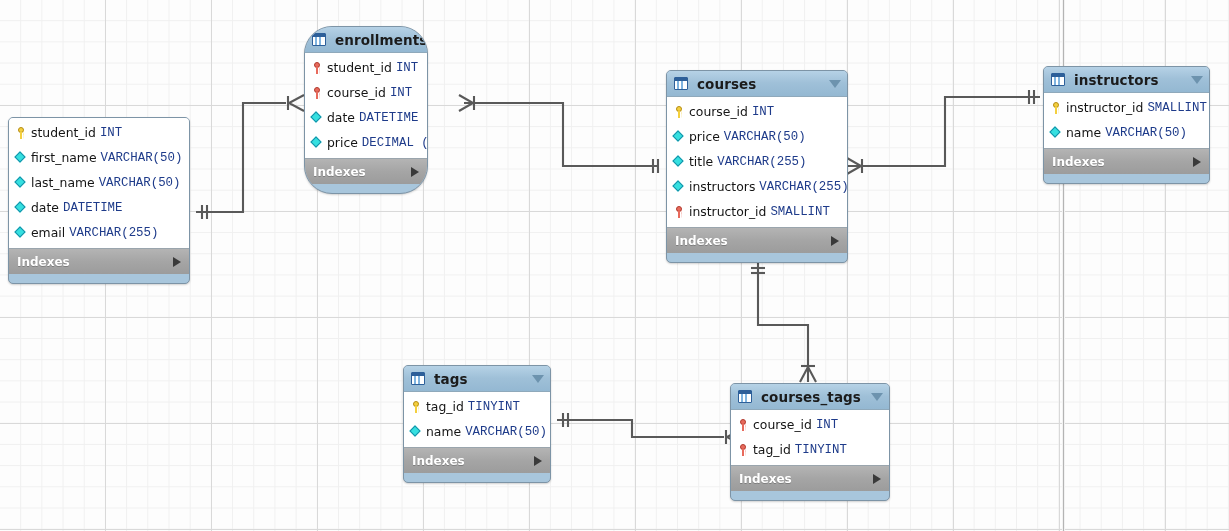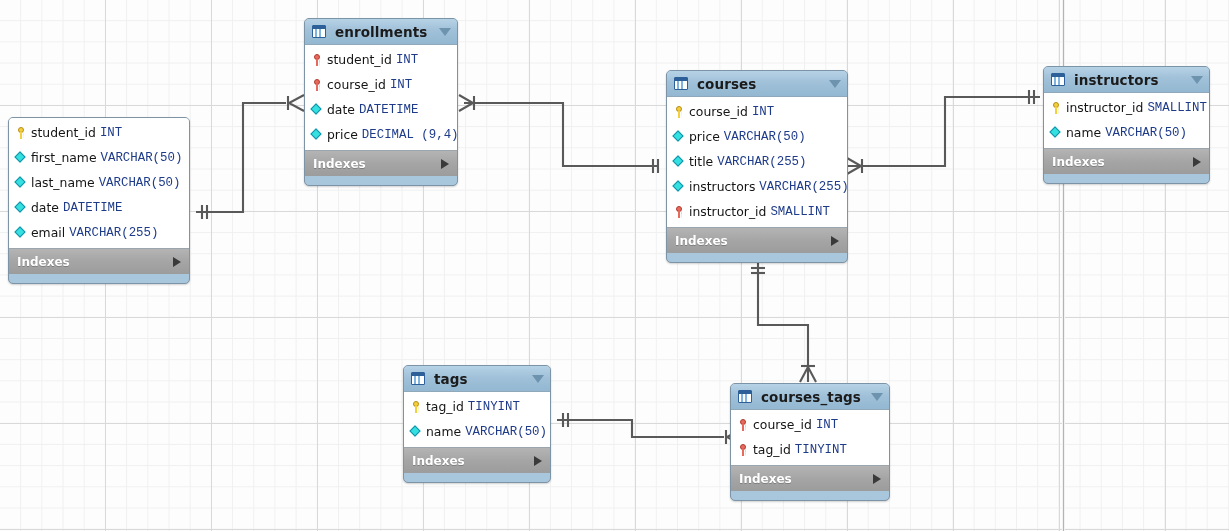--- a/index.html
+++ b/index.html
@@ -278,21 +278,21 @@
         <span class="col-name">email</span>
         <span class="col-type">VARCHAR(255)</span>
       </div>
     </div>
     <div class="tbl-foot">
       <span class="foot-label">Indexes</span>
       <span class="foot-caret"></span>
     </div>
   </div>
 
-  <div class="tbl" id="tbl-enrollments" style="left: 304px; top: 18px; width: 154px;">
+  <div class="tbl" id="tbl-enrollments" style="left: 304px; top: 26px; width: 124px; border-radius: 28px;">
     <div class="tbl-head">
       <span class="tbl-icon"></span>
       <span class="tbl-title">enrollments</span>
       <span class="tbl-caret"></span>
     </div>
     <div class="tbl-body">
       <div class="col">
         <span class="col-ico ico-key ico-key-fk"></span>
         <span class="col-name">student_id</span>
         <span class="col-type">INT</span>

